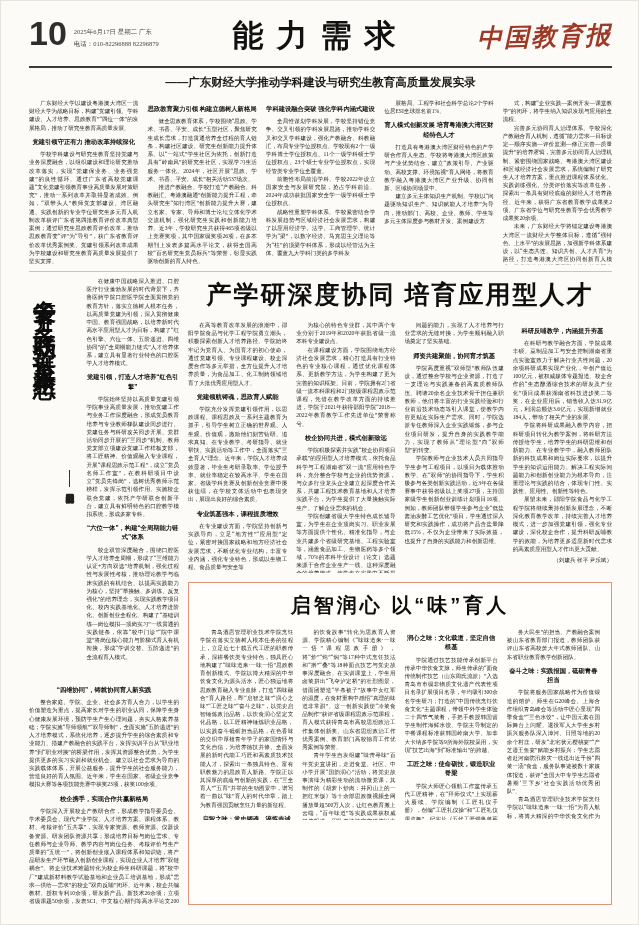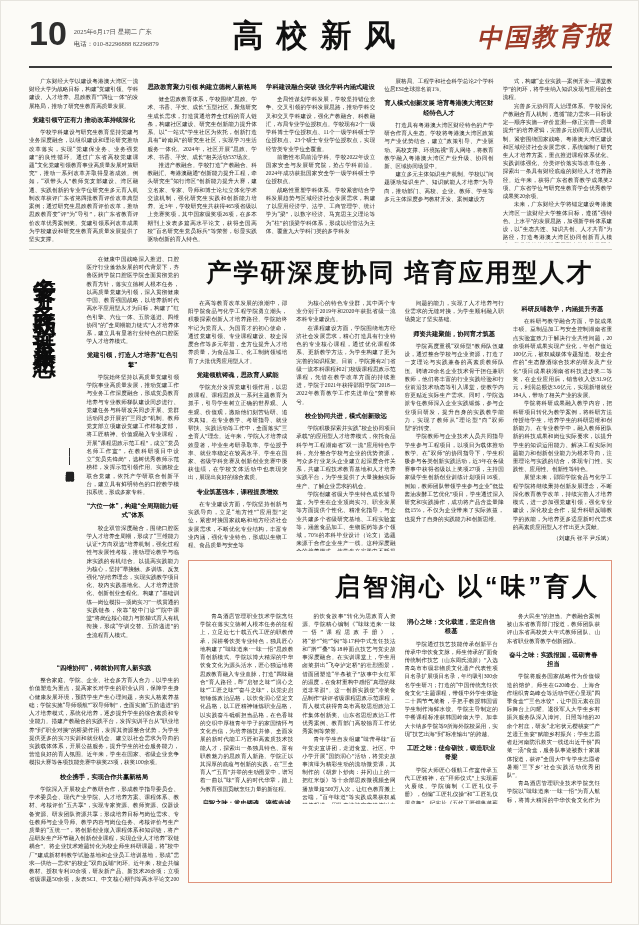--- a/index.html
+++ b/index.html
@@ -57,48 +57,49 @@
   .m-kicker { font-family:"Liberation Sans", sans-serif; font-size:12px; font-weight:700;
               text-align:center; margin-top:1px; color:#111; }
   .m-title { font-family:"Liberation Sans", sans-serif; font-size:25px; font-weight:700;
              text-align:center; letter-spacing:2px; margin-top:1px; color:#0f0f0f; }
   .m-cols { display:flex; gap:9px; margin-top:10px; height:252px; overflow:hidden; }
   .m-cols .flow { flex:1; }
 
   
   .box { border:1.5px solid #df937c; background:#fffefa; margin-top:9px; flex:1;
          padding:9px 11px 8px; overflow:hidden; }
-  .b-title { font-family:"Liberation Sans", sans-serif; font-size:25px; font-weight:700;
-             text-align:right; letter-spacing:3px; color:#0d0d0d; }
+  .b-title { font-family:"Liberation Sans", sans-serif; font-size:20px; font-weight:700;
+             text-align:center; letter-spacing:3px; color:#0d0d0d; }
   .b-sub { font-family:"Liberation Sans", sans-serif; font-size:11px; font-weight:700;
            text-align:center; margin-top:6px; color:#1a1a1a; }
   .b-cols { display:flex; gap:9px; margin-top:9px; height:192px; overflow:hidden; }
   .b-cols .flow { flex:1; }
 </style>
 </head>
 <body>
 
 <div class="page">
 
   <div class="hdr">
     <div class="hdr-left">
       <div class="pagenum">10</div>
       <div class="dateblock">
         <div>2025年6月17日 星期二 广东</div>
         <div>电话：010-82296888 82296879</div>
       </div>
     </div>
-    <div class="section-title">高校新风</div>
+    <div class="section-title">能力需求</div>
     <div class="hdr-right">
       <span class="masthead">中国教育报</span>
     </div>
   </div>
   <div class="hdr-rule"></div>
 
   <div>
+    <div class="t-sub">——广东财经大学推动学科建设与研究生教育高质量发展实录</div>
     <div class="t-cols">
       <div class="flow">
           <div class="fl-p">广东财经大学以建设粤港澳大湾区一流财经大学为战略目标，构建“党建引领、学科建设、人才培养、思政教育”“四位一体”的发展格局，推动了研究生教育高质量发展。</div>
           <div class="fl-h">党建引领守正有力 推动改革持续深化</div>
           <div class="fl-p">学校学科建设与研究生教育坚持党建与业务深度融合，以组织建设和理论研究推动改革落实，实现“党建保业务、业务强党建”的良性循环。通过广东省高校党建课题“文化党建引领教育事业高质量发展对策研究”，推动一系列改革并取得显著成效。例如，“双带头人”教师党支部建设、湾区融通、实践创新的专业学位研究生多元育人机制改革获评广东省第四批教育评价改革典型案例；通过研究生思政教育评价改革，推动思政教育变“评”为“导引”，获广东省教育评价改革优秀案例奖。党建引领系列改革成果为学校建设和研究生教育高质量发展提供了坚实支撑。</div>
         </div>
       <div class="flow">
           <div class="fl-h">思政教育聚力引领 构建立德树人新格局</div>
           <div class="fl-p">健全思政教育体系，学校围绕“思政、学术、书香、平安、成长”五型社区，聚焦研究生成长需求，打造贯通培养全过程的育人链条，构建社区建设、研究生创新能力提升体系。以“一站式”学生社区为依托，创新打造具有“岭南风”的研究生社区，实现学习生活服务一体化。2024年，社区开展“思政、学术、书香、平安、成长”相关活动537场次。</div>
           <div class="fl-p">推进产教融合。学校打造“产教融合、科教融汇、粤港澳融通”创新能力提升工程，牵头研究生“知行湾区”创新能力提升大赛，建立名家、专家、导师和博士论坛立体化学术交流机制，强化研究生实践和创新能力培养。近3年，学校研究生共获得465项省级以上竞赛奖项，其中国家级奖项26项，在多本期刊上发表多篇高水平论文，获得全国高校“百名研究生党员标兵”等荣誉，彰显实践驱动创新的育人特色。</div>

